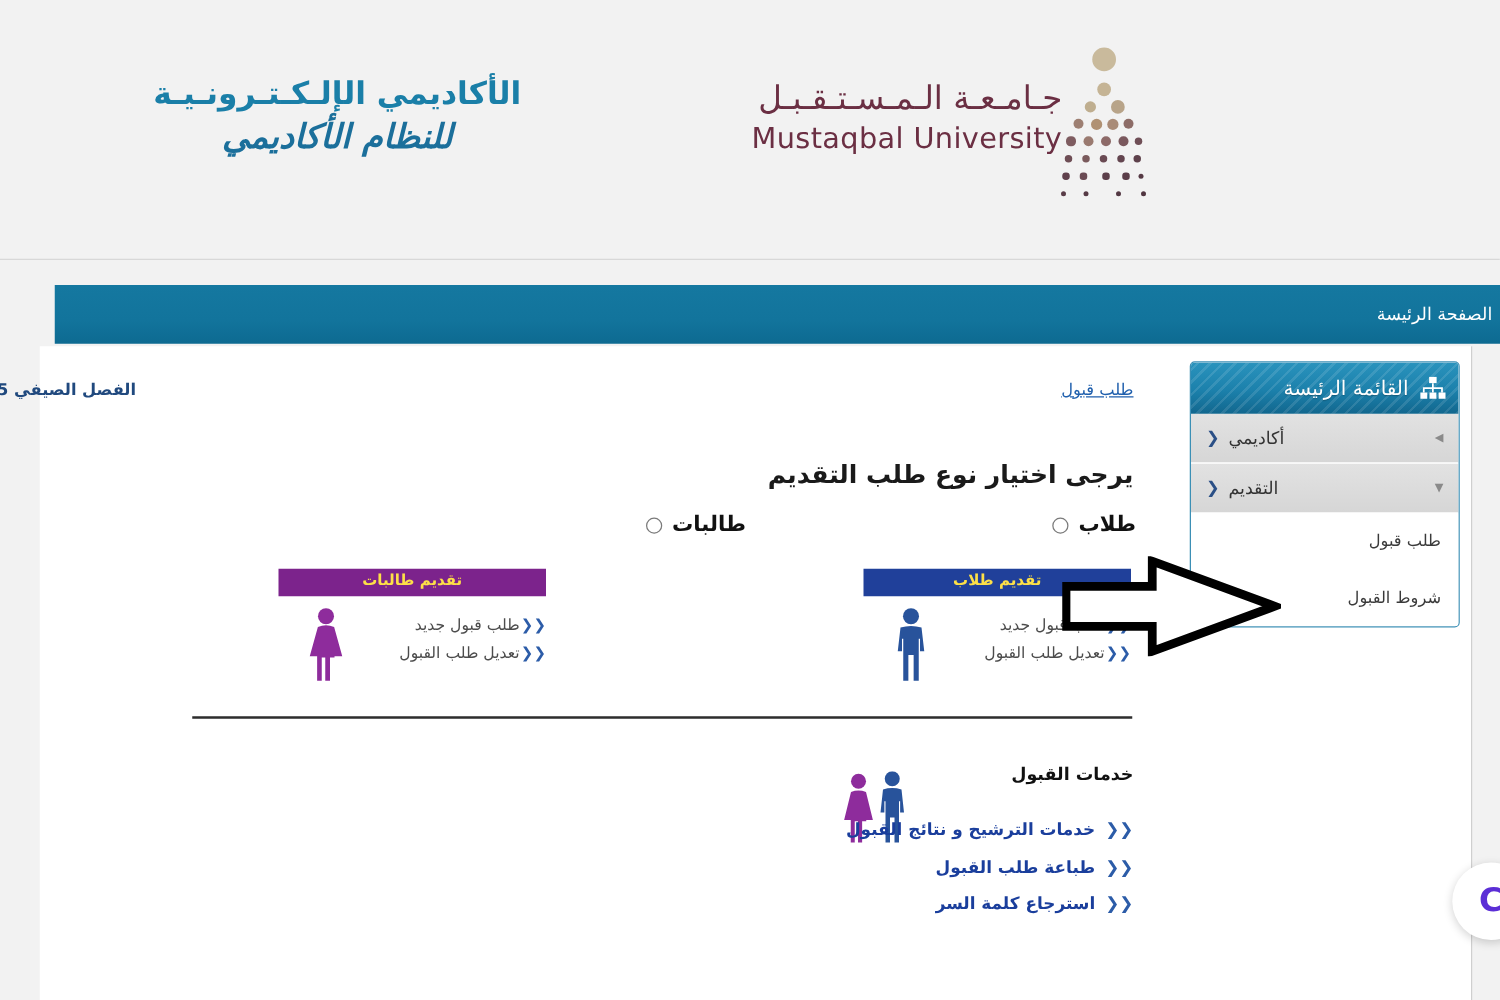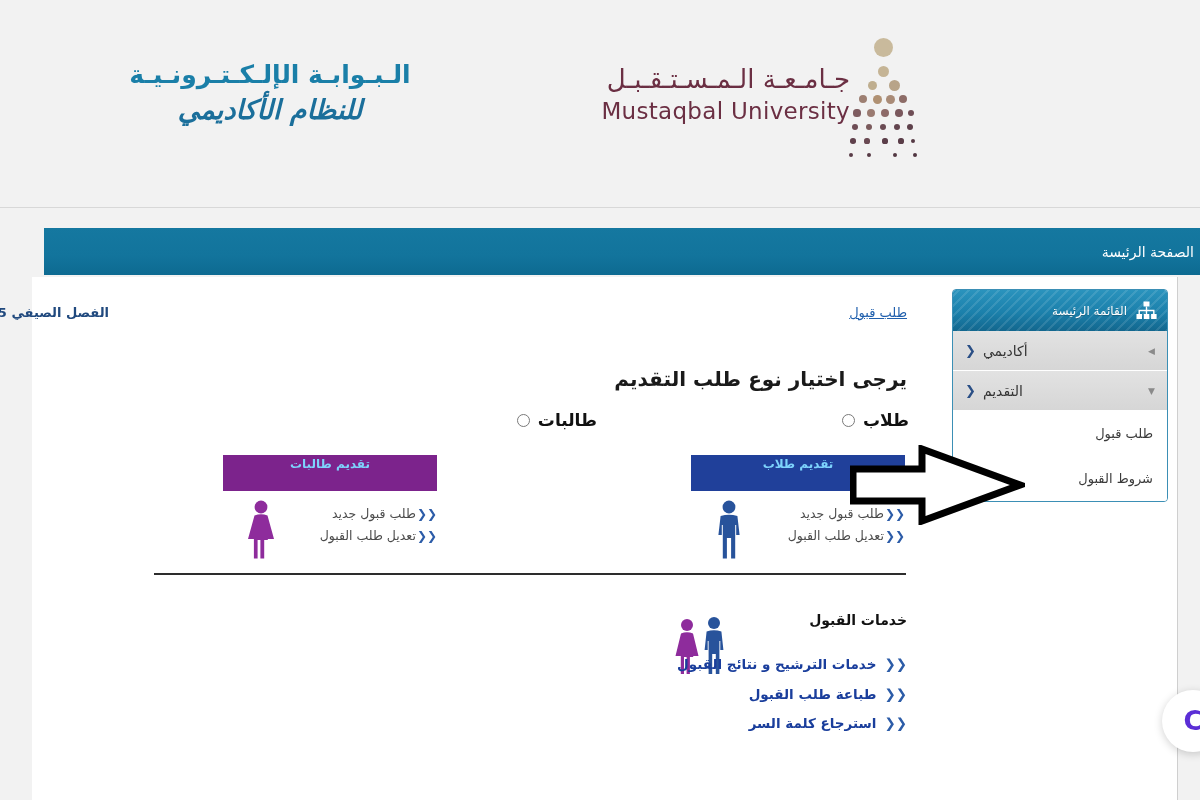--- a/index.html
+++ b/index.html
@@ -162,21 +162,21 @@
        -45deg,
        rgba(255,255,255,0.11) 0px,
        rgba(255,255,255,0.11) 2px,
        rgba(255,255,255,0) 2px,
        rgba(255,255,255,0) 7px);
     pointer-events: none;
   }
   .sidebar-header .sitemap-ico { width: 21px; height: 19px; position: relative; z-index: 2; }
   .sidebar-header .sh-label {
     color: #ffffff;
-    font-size: 12px;
+    font-size: 16px;
     z-index: 2;
     position: relative;
     text-shadow: 0 1px 1px rgba(0,0,0,.25);
   }
   .menu-group {
     height: 39px;
     background: linear-gradient(to bottom, #e2e2e2 0%, #d6d6d6 100%);
     border-bottom: 1px solid #ffffff;
     display: flex;
     align-items: center;
@@ -264,24 +264,24 @@
     font-weight: bold;
     color: #111111;
     white-space: nowrap;
   }
   .radio-students { right: 28px; top: 0; justify-content: space-between; }
   .radio-female  { right: 340px; top: 0; }
 
   
   .apply-panel { position: absolute; width: 214px; }
   .apply-panel .panel-head {
-    height: 36px;
+    height: 22px;
     line-height: 18px;
     text-align: center;
-    color: #7dd3fc;
+    color: #fde047;
     font-size: 12px;
     font-weight: bold;
   }
   .panel-blue   .panel-head { background: #20409a; }
   .panel-purple .panel-head { background: #7c238c; }
   .panel-body {
     position: relative;
     height: 72px;
     padding-top: 7px;
   }
@@ -387,21 +387,21 @@
     font-size: 26px;
     font-weight: bold;
   }
 </style>
 </head>
 <body>
 
 <div class="header">
 
   <div class="portal-title">
-    <div class="line1">الـبـوابـة الإلـكـتـرونـيـة</div>
+    <div class="line1">الأكاديمي الإلـكـتـرونـيـة</div>
     <div class="line2">للنظام الأكاديمي</div>
   </div>
 
   <div class="uni-brand">
     <div class="uni-names">
       <div class="uni-ar">جـامـعـة الـمـسـتـقـبـل</div>
       <div class="uni-en">Mustaqbal University</div>
     </div>
     <div class="logo-dots" id="logo-dots">
         <span style="left: 28.5px; top: -7.5px; width: 19px; height: 19px; background: rgb(201, 186, 156);"></span>

